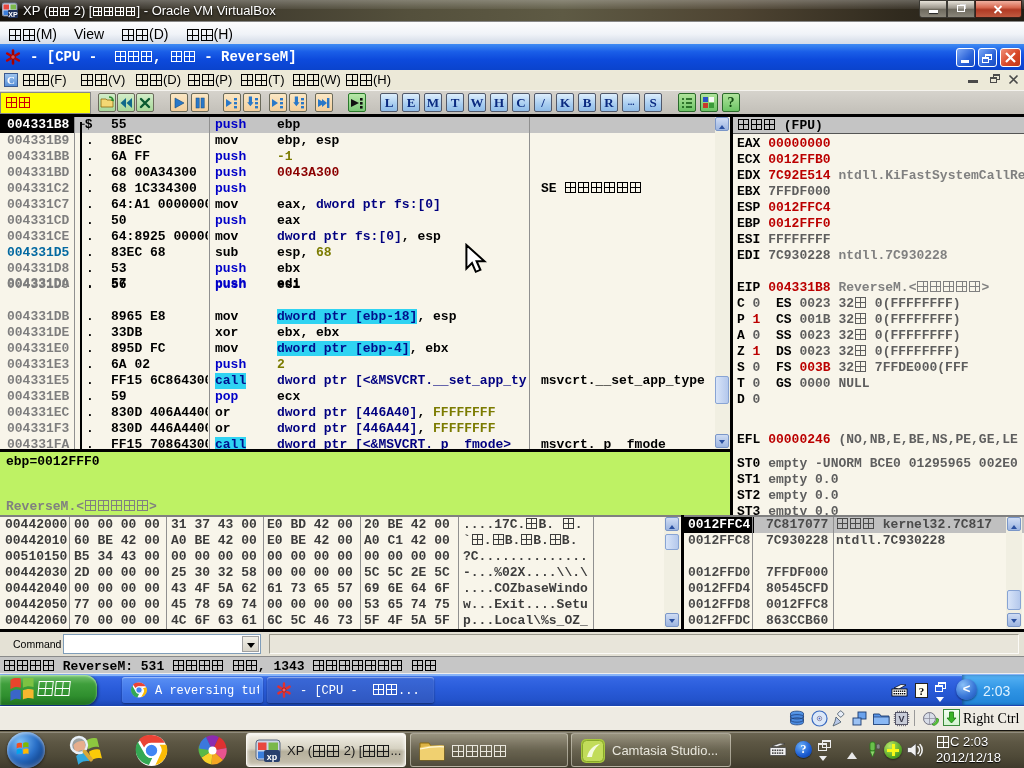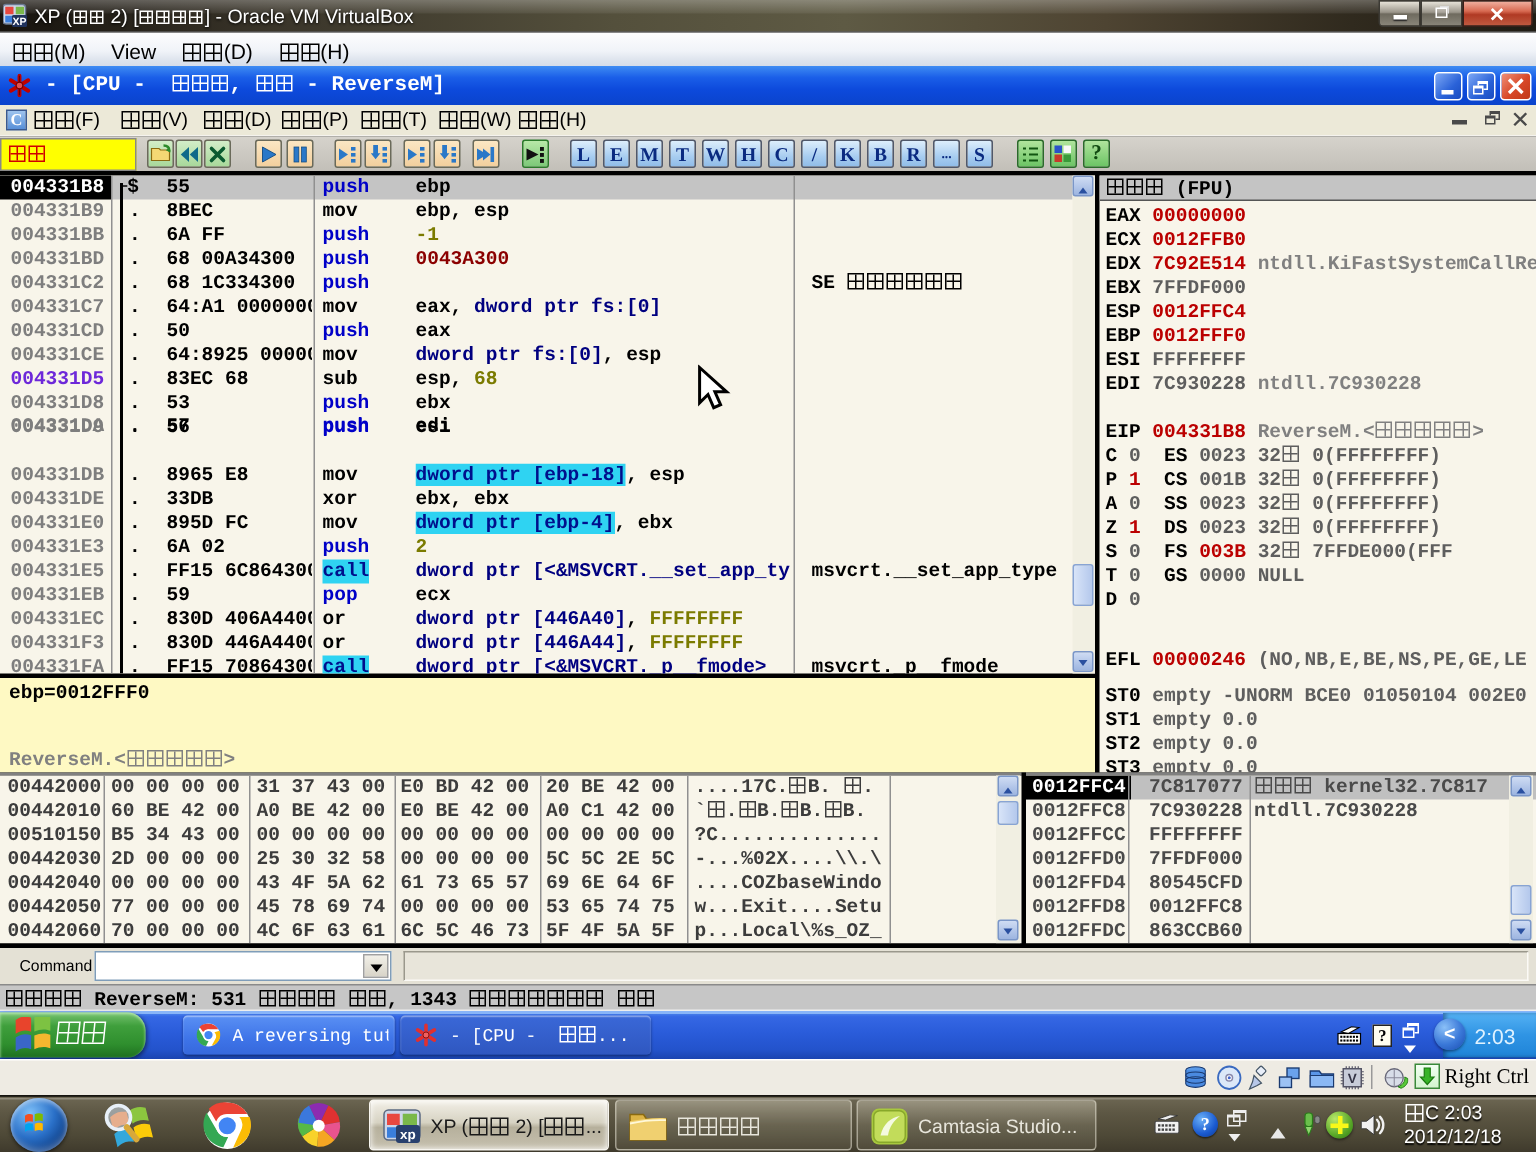--- a/index.html
+++ b/index.html
@@ -291,21 +291,21 @@
       <div class="abs" style="left:277px;top:0;width:251px;height:16px;overflow:hidden"><span class="pre"><span class="k">eax</span></span></div>
     </div>
     <div class="abs mono13" style="left:0;top:112px;width:730px;height:16px">
       <span class="abs pre" style="left:7px;color:#7e7e7e">004331CE</span>
       <span class="abs pre k" style="left:86px">.</span>
       <div class="abs" style="left:111px;top:0;width:97px;height:16px;overflow:hidden"><span class="pre k">64:8925 00000000</span></div>
       <span class="abs pre k" style="left:215px">mov</span>
       <div class="abs" style="left:277px;top:0;width:251px;height:16px;overflow:hidden"><span class="pre"><span class="nvy">dword ptr fs:[0]</span><span class="k">, esp</span></span></div>
     </div>
     <div class="abs mono13" style="left:0;top:128px;width:730px;height:16px">
-      <span class="abs pre" style="left:7px;color:#6d28d9">004331D5</span>
+      <span class="abs pre" style="left:7px;color:#0369a1">004331D5</span>
       <span class="abs pre k" style="left:86px">.</span>
       <div class="abs" style="left:111px;top:0;width:97px;height:16px;overflow:hidden"><span class="pre k">83EC 68</span></div>
       <span class="abs pre k" style="left:215px">sub</span>
       <div class="abs" style="left:277px;top:0;width:251px;height:16px;overflow:hidden"><span class="pre"><span class="k">esp, </span><span class="olv">68</span></span></div>
     </div>
     <div class="abs mono13" style="left:0;top:144px;width:730px;height:16px">
       <span class="abs pre" style="left:7px;color:#7e7e7e">004331D8</span>
       <span class="abs pre k" style="left:86px">.</span>
       <div class="abs" style="left:111px;top:0;width:97px;height:16px;overflow:hidden"><span class="pre k">53</span></div>
       <span class="abs pre blu" style="left:215px">push</span>
@@ -412,26 +412,26 @@
     <div class="abs pre mono13" style="left:4px;top:131px"><span class="k">EDI </span><span class="dk">7C930228</span><span class="gry"> ntdll.7C930228</span></div>
     <div class="abs pre mono13" style="left:4px;top:163px"><span class="k">EIP </span><span class="red">004331B8</span><span class="gry"> ReverseM.&lt;<i class="h"></i><i class="h"></i><i class="h"></i><i class="h"></i><i class="h"></i>&gt;</span></div>
     <div class="abs pre mono13" style="left:4px;top:179px"><span class="k">C <span class="dk">0</span>  ES </span><span class="dk">0023 32<i class="h"></i> 0(FFFFFFFF)</span></div>
     <div class="abs pre mono13" style="left:4px;top:195px"><span class="k">P <span class="red">1</span>  CS </span><span class="dk">001B 32<i class="h"></i> 0(FFFFFFFF)</span></div>
     <div class="abs pre mono13" style="left:4px;top:211px"><span class="k">A <span class="dk">0</span>  SS </span><span class="dk">0023 32<i class="h"></i> 0(FFFFFFFF)</span></div>
     <div class="abs pre mono13" style="left:4px;top:227px"><span class="k">Z <span class="red">1</span>  DS </span><span class="dk">0023 32<i class="h"></i> 0(FFFFFFFF)</span></div>
     <div class="abs pre mono13" style="left:4px;top:243px"><span class="k">S <span class="dk">0</span>  FS </span><span class="red">003B</span><span class="dk"> 32<i class="h"></i> 7FFDE000(FFF</span></div>
     <div class="abs pre mono13" style="left:4px;top:259px"><span class="k">T <span class="dk">0</span>  GS </span><span class="dk">0000 NULL</span></div>
     <div class="abs pre mono13" style="left:4px;top:275px"><span class="k">D <span class="dk">0</span></span></div>
     <div class="abs pre mono13" style="left:4px;top:315px"><span class="k">EFL </span><span class="red">00000246</span><span class="dk"> (NO,NB,E,BE,NS,PE,GE,LE</span></div>
-    <div class="abs pre mono13" style="left:4px;top:339px"><span class="k">ST0 </span><span class="dk">empty -UNORM BCE0 01050104 002E0</span></div>
+    <div class="abs pre mono13" style="left:4px;top:339px"><span class="k">ST0 </span><span class="dk">empty -UNORM BCE0 01295965 002E0</span></div>
     <div class="abs pre mono13" style="left:4px;top:355px"><span class="k">ST1 </span><span class="dk">empty 0.0</span></div>
     <div class="abs pre mono13" style="left:4px;top:371px"><span class="k">ST2 </span><span class="dk">empty 0.0</span></div>
     <div class="abs pre mono13" style="left:4px;top:387px"><span class="k">ST3 </span><span class="dk">empty 0.0</span></div>
   </div>
-<div class="abs" style="left:0;top:452px;width:730px;height:63px;background:#fef9c3;overflow:hidden">
+<div class="abs" style="left:0;top:452px;width:730px;height:63px;background:#bef264;overflow:hidden">
     <div class="abs pre mono13 k" style="left:6px;top:2px">ebp=0012FFF0</div>
     <div class="abs pre mono13 gry" style="left:6px;top:47px">ReverseM.&lt;<i class="h"></i><i class="h"></i><i class="h"></i><i class="h"></i><i class="h"></i>&gt;</div>
   </div>
 <div class="abs" style="left:0;top:515px;width:1024px;height:2px;background:#808080"></div>
 <div class="abs" style="left:0;top:517px;width:682px;height:112px;background:#f8f5ea;overflow:hidden">
     <div class="vline" style="left:69px;top:0;height:112px"></div>
     <div class="vline" style="left:166px;top:0;height:112px"></div>
     <div class="vline" style="left:263px;top:0;height:112px"></div>
     <div class="vline" style="left:360px;top:0;height:112px"></div>
     <div class="vline" style="left:458px;top:0;height:112px"></div>
@@ -505,25 +505,20 @@
     <div class="vline" style="left:149px;top:0;height:112px"></div>
     <div class="abs mono13" style="left:0;top:0px;width:340px;height:16px;color:#4a4a4a">
       <span class="abs pre" style="left:4px;color:#fff">0012FFC4</span>
       <span class="abs pre" style="left:82px">7C817077</span>
       <span class="abs pre" style="left:152px"><i class="h"></i><i class="h"></i><i class="h"></i> kernel32.7C817</span>
     </div>
     <div class="abs mono13" style="left:0;top:16px;width:340px;height:16px;color:#4a4a4a">
       <span class="abs pre" style="left:4px;color:#4a4a4a">0012FFC8</span>
       <span class="abs pre" style="left:82px">7C930228</span>
       <span class="abs pre" style="left:152px">ntdll.7C930228</span>
-    </div>
-    <div class="abs mono13" style="left:0;top:32px;width:340px;height:16px;color:#4a4a4a">
-      <span class="abs pre" style="left:4px;color:#4a4a4a">0012FFCC</span>
-      <span class="abs pre" style="left:82px">FFFFFFFF</span>
-      <span class="abs pre" style="left:152px"></span>
     </div>
     <div class="abs mono13" style="left:0;top:48px;width:340px;height:16px;color:#4a4a4a">
       <span class="abs pre" style="left:4px;color:#4a4a4a">0012FFD0</span>
       <span class="abs pre" style="left:82px">7FFDF000</span>
       <span class="abs pre" style="left:152px"></span>
     </div>
     <div class="abs mono13" style="left:0;top:64px;width:340px;height:16px;color:#4a4a4a">
       <span class="abs pre" style="left:4px;color:#4a4a4a">0012FFD4</span>
       <span class="abs pre" style="left:82px">80545CFD</span>
       <span class="abs pre" style="left:152px"></span>

